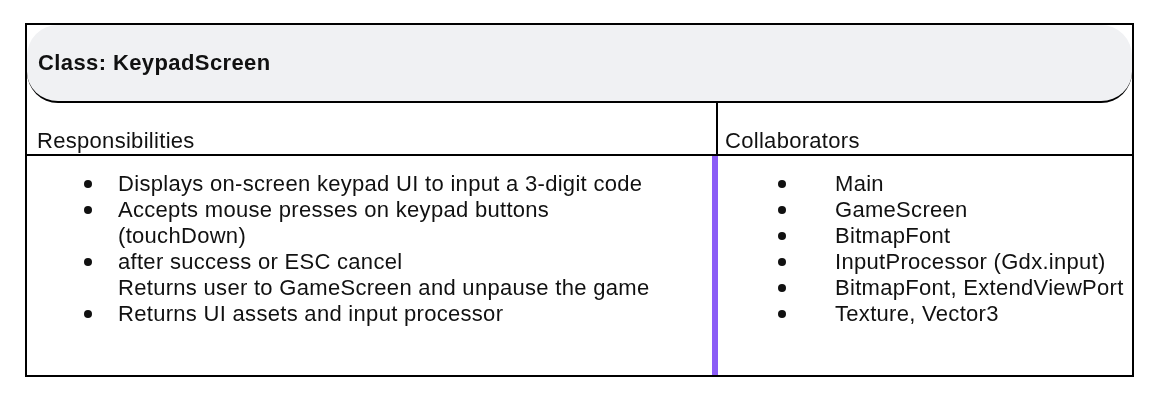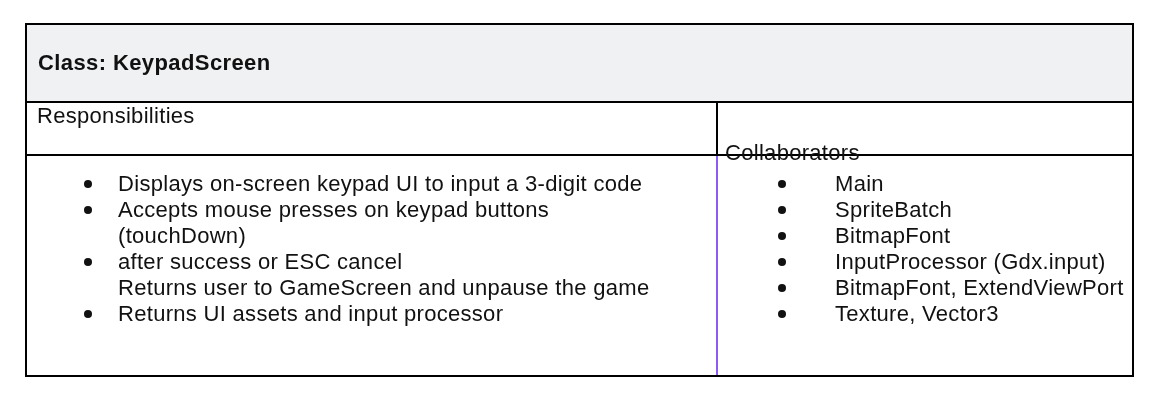--- a/index.html
+++ b/index.html
@@ -23,47 +23,48 @@
     grid-template-rows: 78px 53px 1fr;
   }
   .header-row {
     grid-column: 1 / 3;
     background: #f0f1f3;
     border-bottom: 2px solid #000000;
     display: flex;
     align-items: center;
     padding-left: 11px;
     box-sizing: border-box;
+    border-radius: 31px;
   }
   .class-title {
     font-size: 22px;
     font-weight: bold;
     letter-spacing: 0.4px;
     white-space: nowrap;
   }
   .label-cell {
     border-bottom: 2px solid #000000;
     display: flex;
-    align-items: flex-start;
+    align-items: flex-end;
     box-sizing: border-box;
     font-size: 22px;
     letter-spacing: 0.3px;
     white-space: nowrap;
   }
   .label-cell.left {
     border-right: 2px solid #000000;
     padding-left: 10px;
   }
   .label-cell.right { padding-left: 7px; margin-top: 37px; }
   .list-cell {
     box-sizing: border-box;
     padding-top: 15px;
     overflow: hidden;
   }
-  .list-cell.left { border-right: 2px solid #8b5cf6; }
+  .list-cell.left { border-right: 6px solid #8b5cf6; }
   ul.bullet-list {
     list-style: none;
     margin: 0; padding: 0;
   }
   ul.bullet-list li {
     position: relative;
     font-size: 22px;
     line-height: 26px;
     letter-spacing: 0.3px;
   }
@@ -116,21 +117,21 @@
         </li>
       </ul>
   </div>
 
   <div class="list-cell right">
     <ul class="bullet-list">
         <li>
           <div class="line">Main</div>
         </li>
         <li>
-          <div class="line">SpriteBatch</div>
+          <div class="line">GameScreen</div>
         </li>
         <li>
           <div class="line">BitmapFont</div>
         </li>
         <li>
           <div class="line">InputProcessor (Gdx.input)</div>
         </li>
         <li>
           <div class="line">BitmapFont, ExtendViewPort</div>
         </li>

